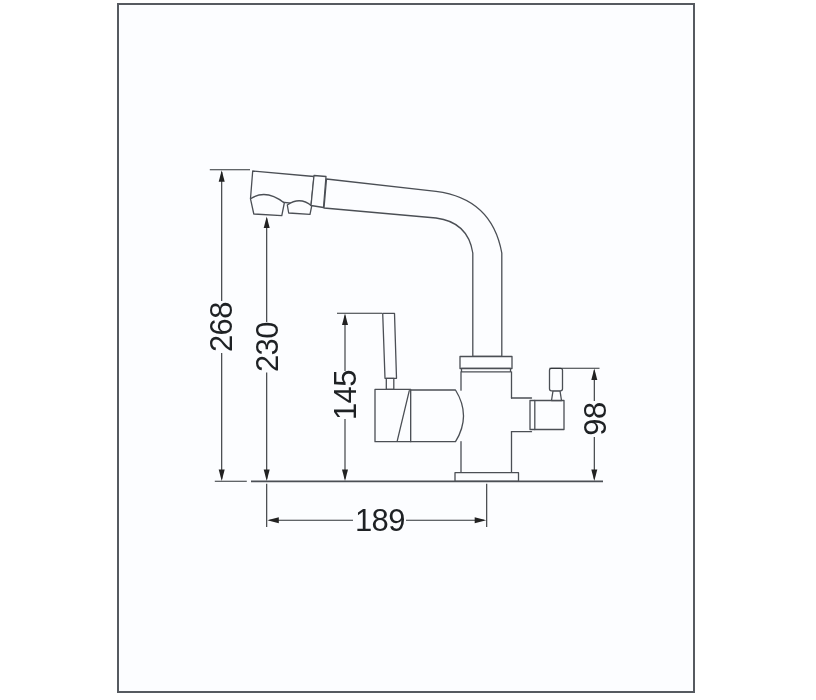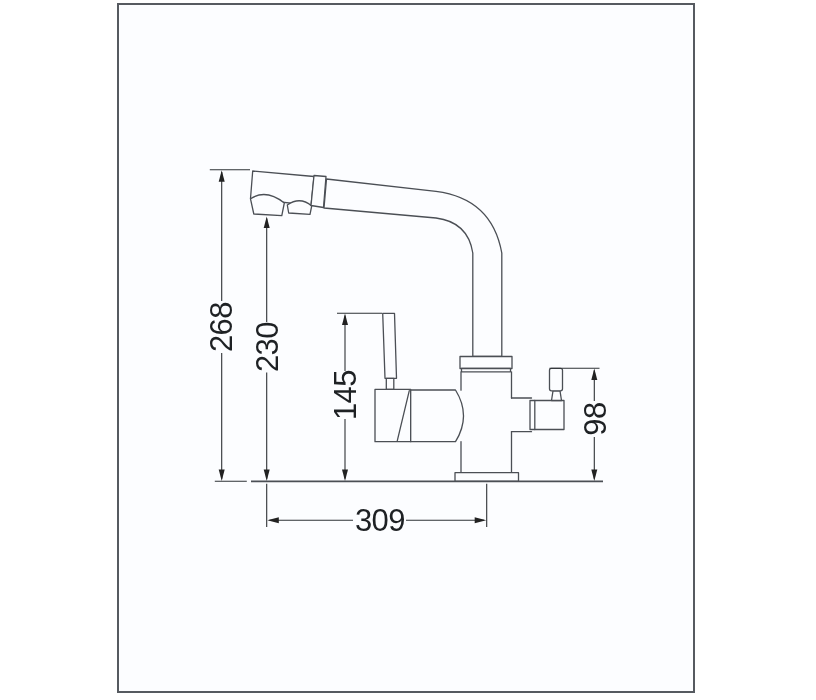--- a/index.html
+++ b/index.html
@@ -139,15 +139,15 @@
   </svg>
 
   <div class="dim-label vertical" style="left:221px; top:327px;">268</div>
 
   <div class="dim-label vertical" style="left:267px; top:347px;">230</div>
 
   <div class="dim-label vertical" style="left:345px; top:395px;">145</div>
 
   <div class="dim-label vertical" style="left:595px; top:419px;">98</div>
 
-  <div class="dim-label" style="left:380px; top:520px;">309</div>
+  <div class="dim-label" style="left:380px; top:520px;">189</div>
 
 </div>
 
 </body></html>

